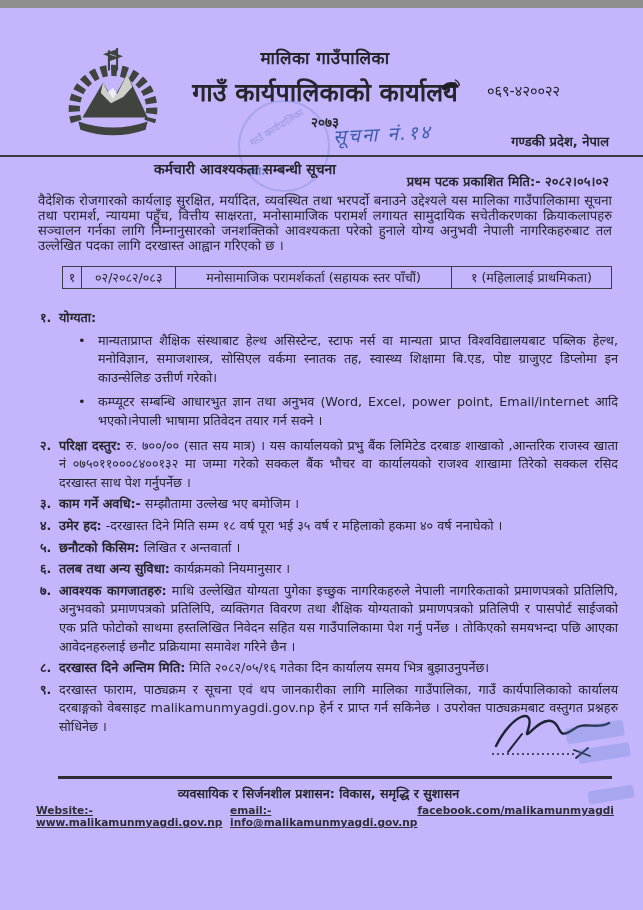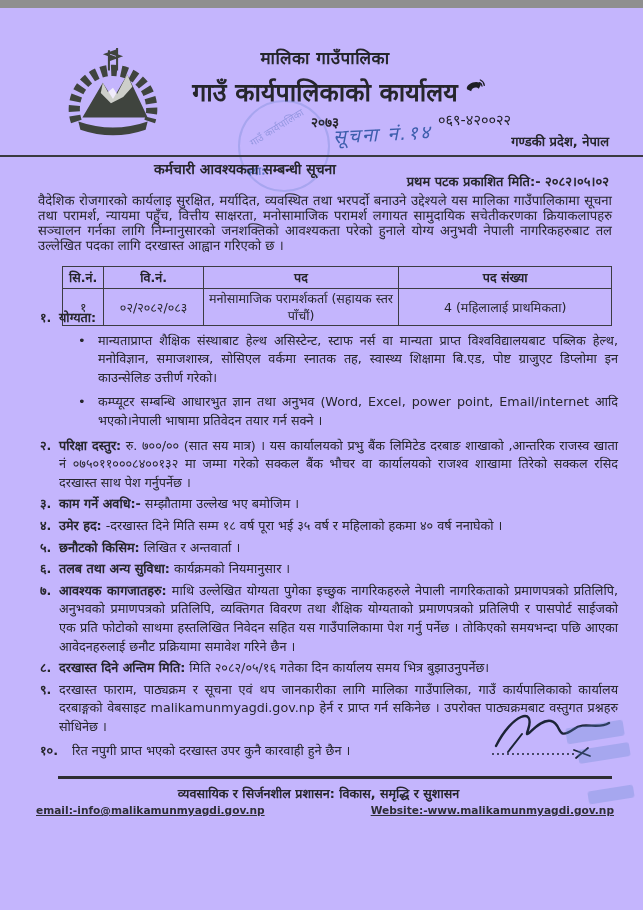--- a/index.html
+++ b/index.html
@@ -8,22 +8,22 @@
     background:#c4b5fd;color:#26262c;overflow:hidden;
     font-family:"DejaVu Sans","Liberation Sans",sans-serif;
   }
   
   .logo{position:absolute;left:60px;top:36px;width:106px;height:102px;}
   .hdr{position:absolute;left:150px;top:38px;width:350px;text-align:center;}
   .muni{font-size:17px;font-weight:bold;letter-spacing:.5px;}
   .office{font-size:25px;font-weight:bold;margin-top:5px;white-space:nowrap;}
   .addr{font-size:13px;font-weight:bold;margin-top:7px;}
   .year{font-size:13.5px;font-weight:bold;margin-top:5px;}
-  .phone{position:absolute;left:438px;top:68px;display:flex;align-items:center;gap:9px;
-         font-size:14.5px;color:#1f1f26;white-space:nowrap;flex-direction:column;}
+  .phone{position:absolute;left:438px;top:68px;display:flex;align-items:flex-end;gap:25px;
+         font-size:14.5px;color:#1f1f26;white-space:nowrap;}
   .province{position:absolute;right:34px;top:124px;font-size:13px;font-weight:bold;}
   .handwrit{position:absolute;left:333px;top:113px;font-size:19px;font-style:italic;
             color:#2f55a4;transform:rotate(-3deg);letter-spacing:2px;opacity:.9;}
   .rule{position:absolute;left:0;top:147px;width:643px;border-top:2px solid #3a3a40;}
   .subject{position:absolute;left:0;top:151px;width:490px;text-align:center;
            font-size:14px;font-weight:bold;}
   .published{position:absolute;right:34px;top:164px;font-size:13px;font-weight:bold;}
   
   .stamp-circ{position:absolute;left:238px;top:92px;width:88px;height:88px;border-radius:50%;
       border:2px solid rgba(79,116,196,.30);opacity:.8;pointer-events:none;}
@@ -100,31 +100,25 @@
   <div class="handwrit">सूचना नं.१४</div>
 
   <div class="rule"></div>
   <div class="subject">कर्मचारी आवश्यकता सम्बन्धी सूचना</div>
   <div class="published">प्रथम पटक प्रकाशित मिति:- २०८२।०५।०२</div>
 
   <div class="intro">वैदेशिक रोजगारको कार्यलाइ सुरक्षित, मर्यादित, व्यवस्थित तथा भरपर्दो बनाउने उद्देश्यले यस मालिका गाउँपालिकामा सूचना तथा परामर्श, न्यायमा पहुँच, वित्तीय साक्षरता, मनोसामाजिक परामर्श लगायत सामुदायिक सचेतीकरणका क्रियाकलापहरु सञ्चालन गर्नका लागि निम्नानुसारको जनशक्तिको आवश्यकता परेको हुनाले योग्य अनुभवी नेपाली नागरिकहरुबाट तल उल्लेखित पदका लागि दरखास्त आह्वान गरिएको छ ।</div>
 
   <table class="vac">
     <tbody>
-        <tr>
-      <th class="c0">सि.नं.</th>
-      <th class="c1">वि.नं.</th>
-      <th class="c2">पद</th>
-      <th class="c3">पद संख्या</th>
-    </tr>
     <tr>
       <td>१</td>
       <td>०२/२०८२/०८३</td>
       <td>मनोसामाजिक परामर्शकर्ता (सहायक स्तर पाँचौं)</td>
-      <td>4  (महिलालाई प्राथमिकता)</td>
+      <td>१  (महिलालाई प्राथमिकता)</td>
     </tr>
   </tbody>
     </table>
 
   <div class="list">
 
     <div class="li">
       <span class="num">१.</span>
       <div class="li-body"><span class="lbl">योग्यता:</span></div>
     </div>
@@ -166,37 +160,34 @@
     <div class="li">
       <span class="num">८.</span>
       <div class="li-body"><span class="lbl">दरखास्त दिने अन्तिम मिति:</span> <span>मिति २०८२/०५/१६ गतेका दिन कार्यालय समय भित्र बुझाउनुपर्नेछ।</span></div>
     </div>
 
     <div class="li">
       <span class="num">९.</span>
       <div class="li-body"><span>दरखास्त फाराम, पाठ्यक्रम र सूचना एवं थप जानकारीका लागि मालिका गाउँपालिका, गाउँ कार्यपालिकाको कार्यालय दरबाङ्गको वेबसाइट malikamunmyagdi.gov.np हेर्न र प्राप्त गर्न सकिनेछ । उपरोक्त पाठ्यक्रमबाट वस्तुगत प्रश्नहरु सोधिनेछ ।</span></div>
     </div>
 
-    <div class="li" style="margin-top:6px">
-      <span class="num" style="min-width:32px">१०.</span>
-      <div class="li-body"><span>रित नपुगी प्राप्त भएको दरखास्त उपर कुनै कारवाही हुने छैन ।</span></div>
-    </div>
 
   </div>
 
   <svg class="sig" viewBox="0 0 140 72">
     <path d="M18 46 C34 14, 58 6, 50 30 C45 44, 60 18, 73 21 C85 24, 77 42, 96 29 C106 21, 120 30, 131 23" fill="none" stroke="#1c2436" stroke-width="2.4" stroke-linecap="round"></path>
     <path d="M44 34 L30 52" stroke="#1c2436" stroke-width="2" stroke-linecap="round"></path>
     <path d="M14 54 H96" stroke="#1c2436" stroke-width="1.4" stroke-dasharray="2 3"></path>
     <path d="M96 50 l16 6 m-14 2 l12 -10" stroke="#1c2436" stroke-width="1.8" fill="none" stroke-linecap="round"></path>
   </svg>
   <div class="stamp-blob" style="left:566px;top:716px;width:58px;height:16px;transform:rotate(-9deg)"></div>
   <div class="stamp-blob" style="left:578px;top:738px;width:52px;height:14px;transform:rotate(-9deg)"></div>
   <div class="stamp-blob" style="left:588px;top:780px;width:46px;height:13px;transform:rotate(-9deg)"></div>
 
   <div class="divider"></div>
   <div class="tagline">व्यवसायिक र सिर्जनशील प्रशासन: विकास, समृद्धि र सुशासन</div>
   <div class="links">
+    <span>Website:-www.malikamunmyagdi.gov.np</span>
     <span>email:-info@malikamunmyagdi.gov.np</span>
-    <span>Website:-www.malikamunmyagdi.gov.np</span>
+    <span>facebook.com/malikamunmyagdi</span>
   </div>
 
 </div>
 
 </body></html>

